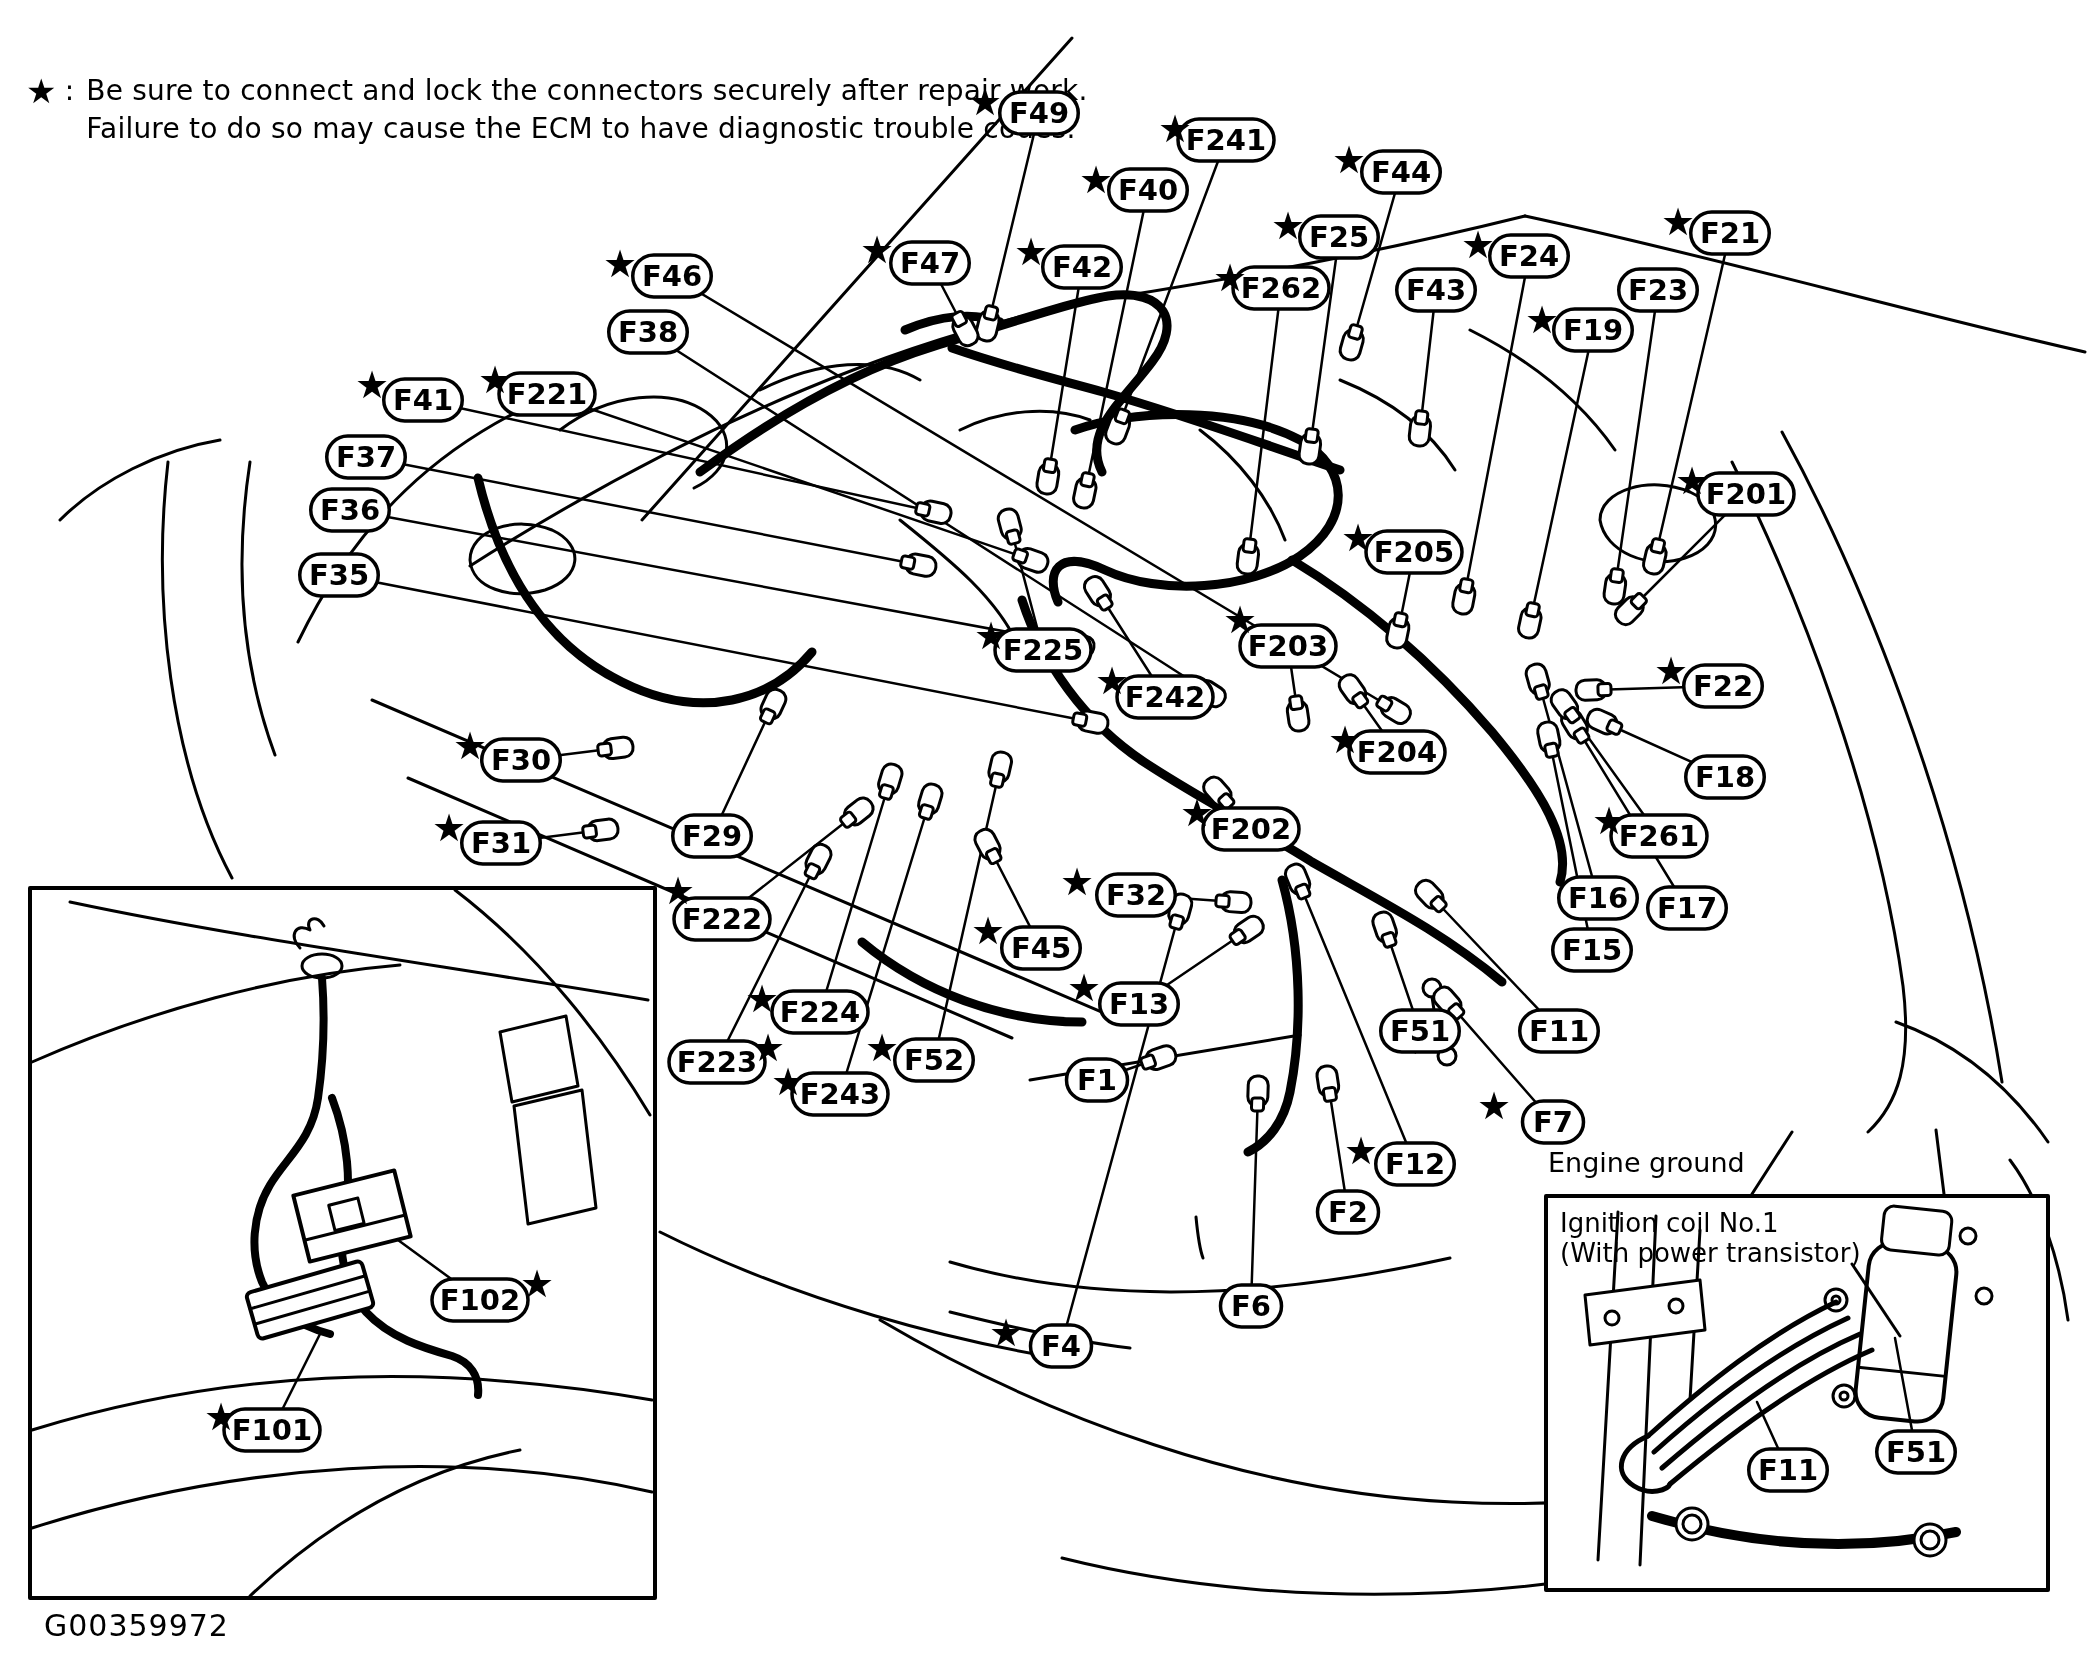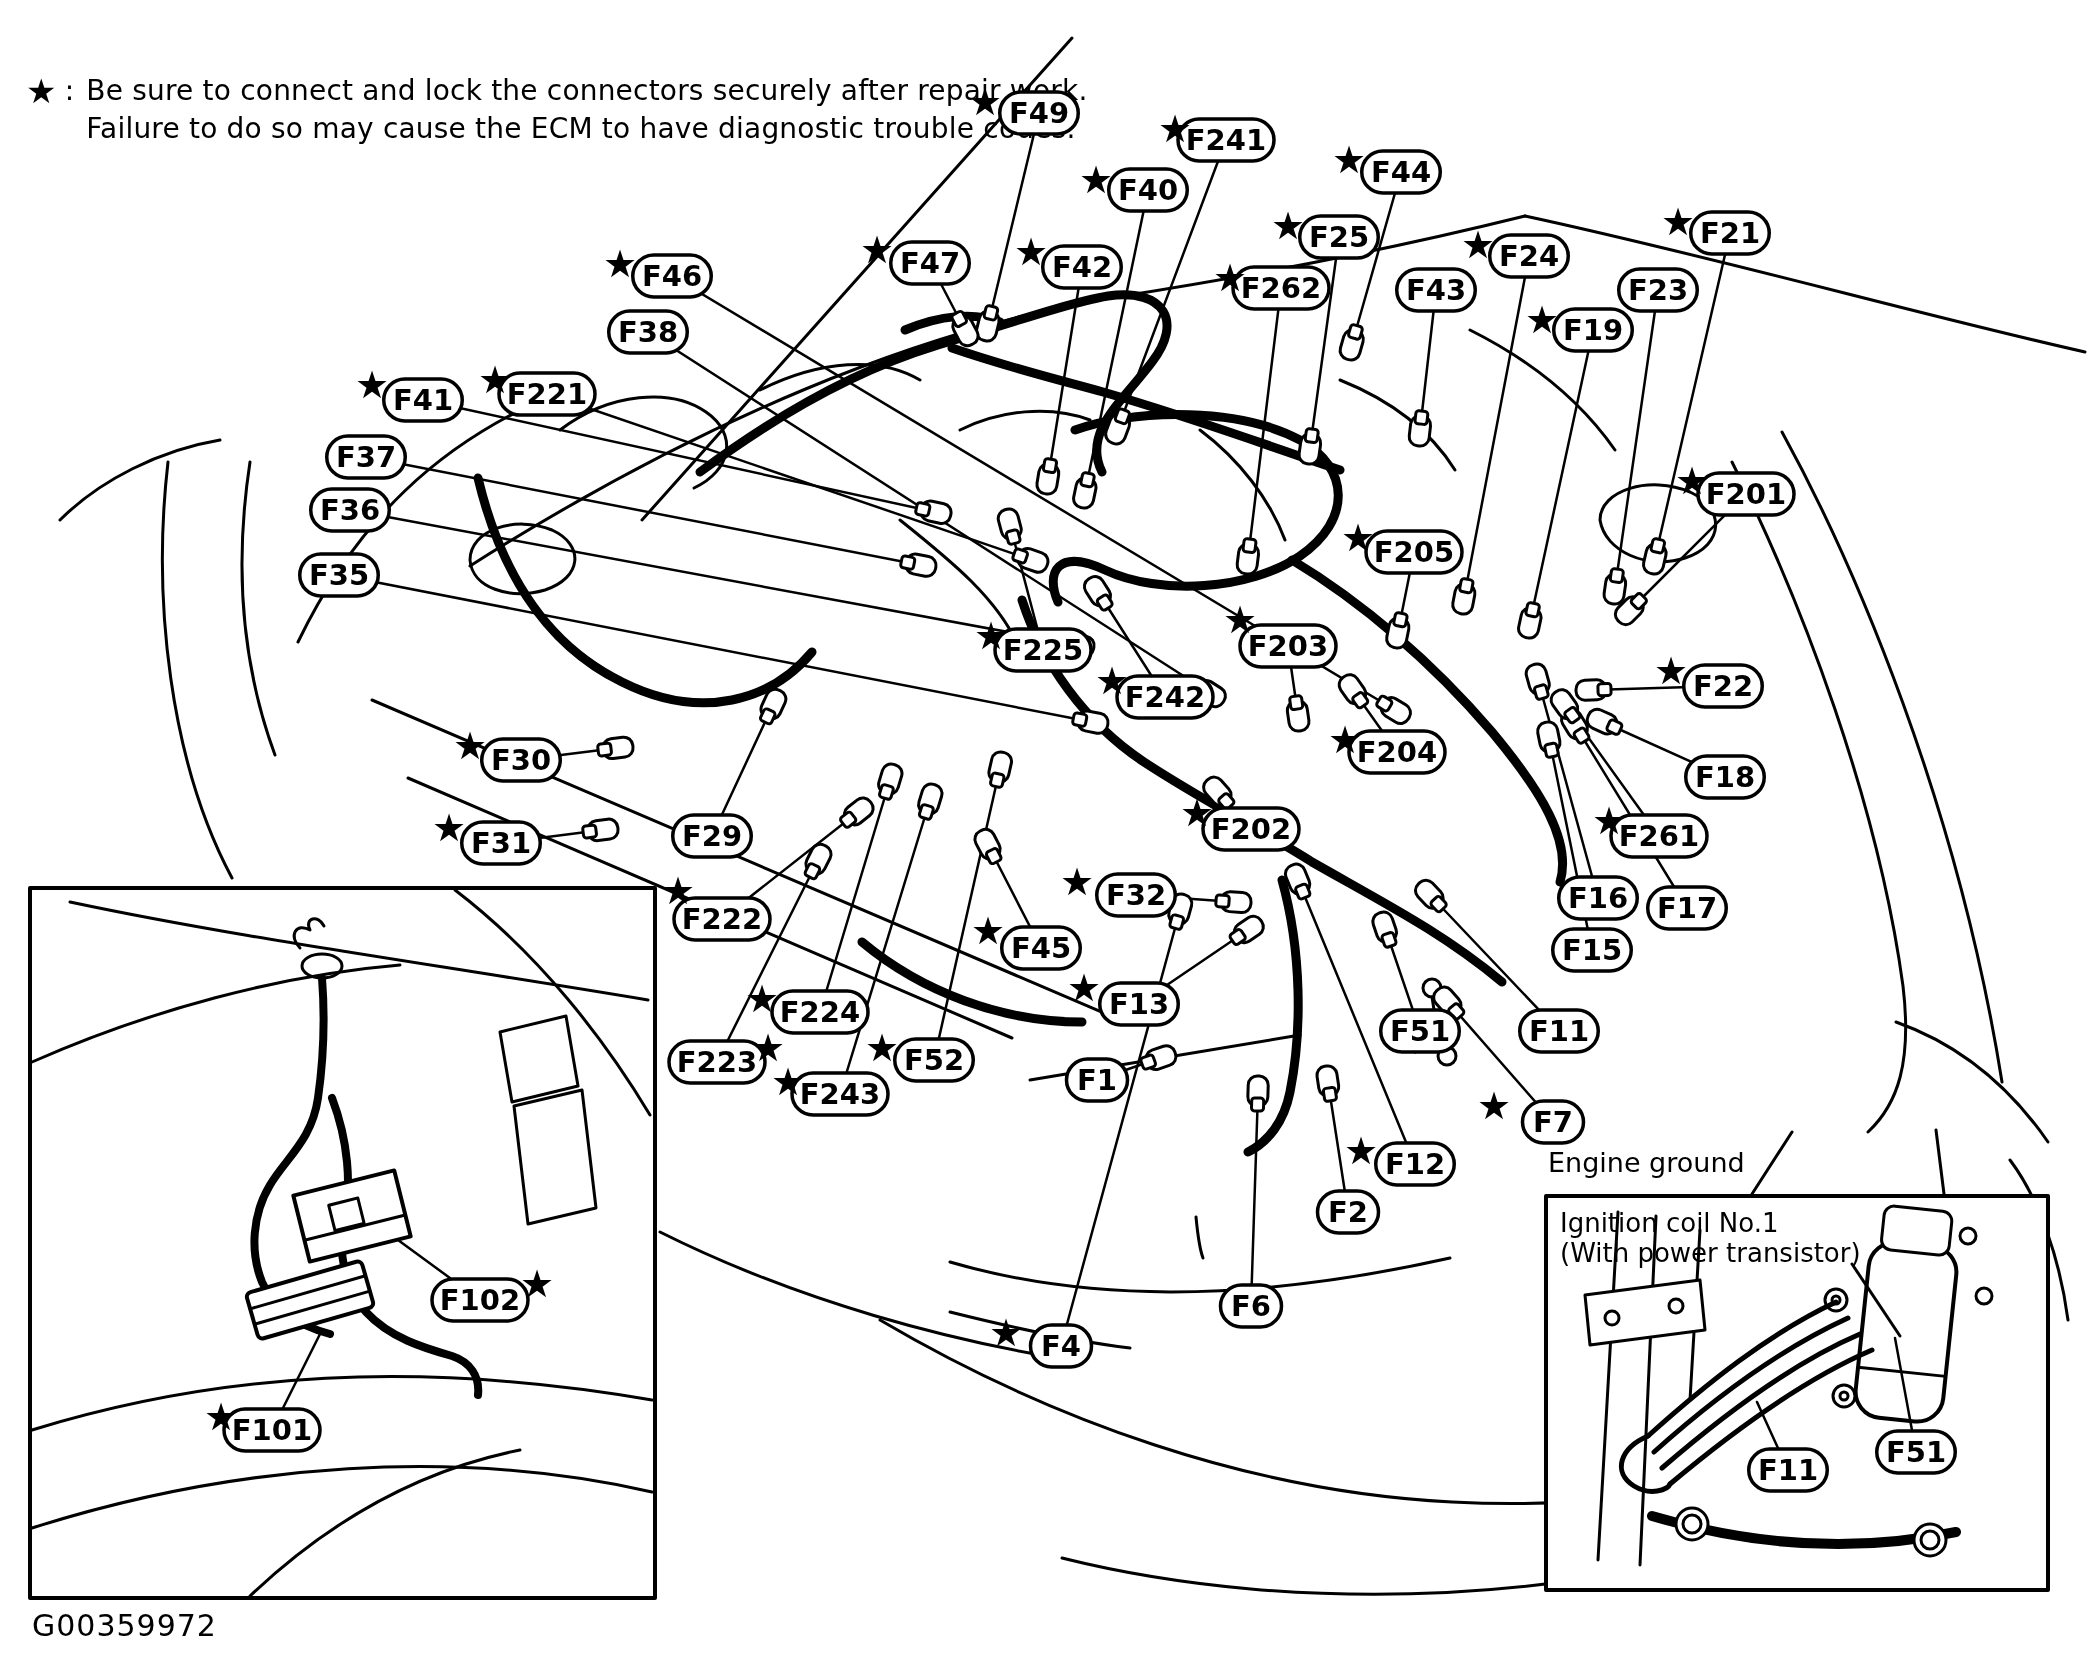--- a/index.html
+++ b/index.html
@@ -11,21 +11,21 @@
     color:var(--ink); overflow:hidden;
   }
   svg text { font-family:"DejaVu Sans","Liberation Sans",sans-serif; fill:var(--ink); }
   .note {
     position:absolute; left:26px; top:72px; display:flex; align-items:flex-start;
     font-size:28px; line-height:38px; letter-spacing:0.2px;
   }
   .note-star { font-size:34px; line-height:38px; margin-right:8px; }
   .note-colon { margin-right:12px; }
   .figure-code {
-    position:absolute; left:32px; top:1608px; font-size:30px; letter-spacing:1px;
+    position:absolute; left:44px; top:1608px; font-size:30px; letter-spacing:1px;
   }
 </style>
 </head>
 <body>
 
 <div class="page">
 
   <div class="note">
     <span class="note-star">★</span>
     <span class="note-colon">:</span>

